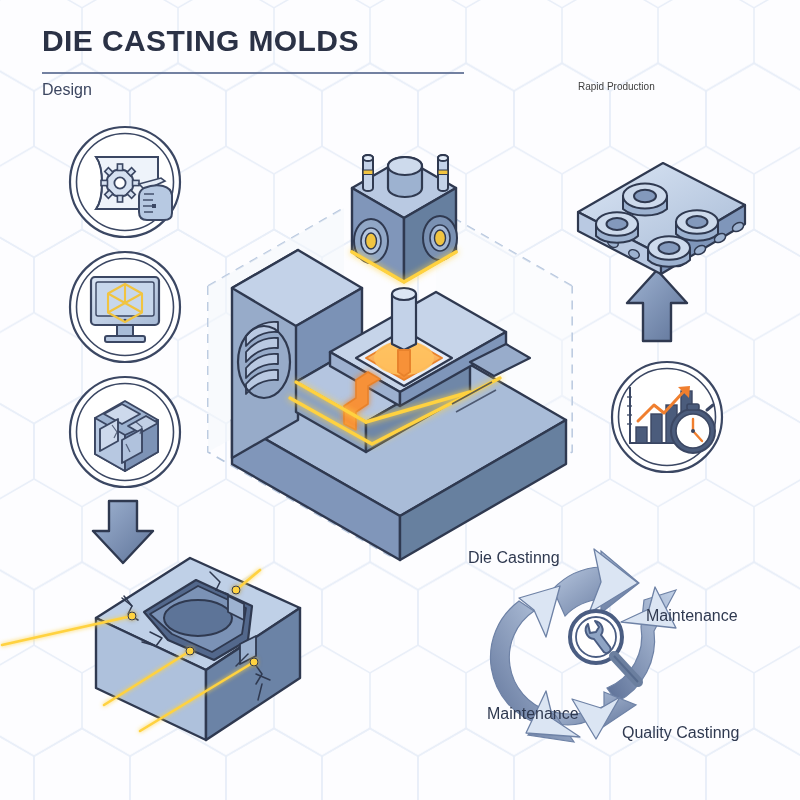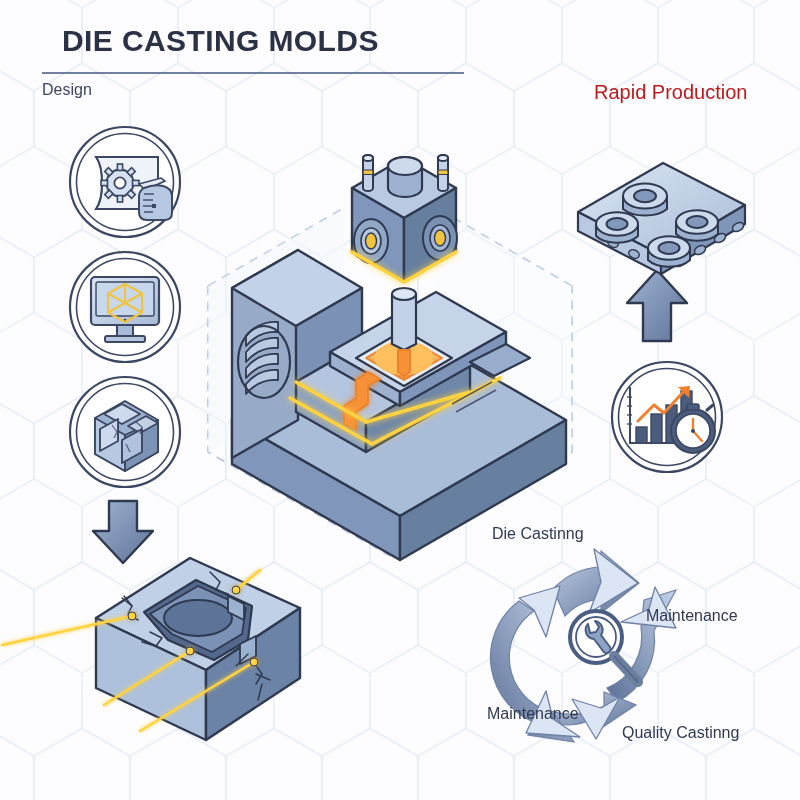--- a/index.html
+++ b/index.html
@@ -20,41 +20,40 @@
   #art   { z-index: 1; }
   #labels{ z-index: 2; }
 
   .lbl { position: absolute; white-space: nowrap; }
 
   #title {
     left: 42px; top: 24px;
     font-size: 30px; font-weight: bold;
     letter-spacing: 0.4px;
     color: #2b3246;
-    margin-left: 20px;
   }
   #rule {
     position: absolute;
     left: 42px; top: 72px;
     width: 422px; height: 2px;
     background: #5b6b90;
     opacity: .85;
   }
   #design-label {
     left: 42px; top: 81px;
     font-size: 16px; color: #3c4660;
   }
   #rapid-label {
-    left: 594px; top: 81px;
-    font-size: 20px; color: #b91c1c;
+    left: 578px; top: 81px;
+    font-size: 10px; color: #404040;
   }
   .cyc {
     font-size: 16px; color: #2f3950;
   }
-  #cyc-diecasting { left: 468px; top: 525px; padding-left: 24px; }
+  #cyc-diecasting { left: 468px; top: 549px; }
   #cyc-maintenance{ left: 646px; top: 607px; }
   #cyc-quality    { left: 622px; top: 724px; }
   #cyc-monitoring { left: 487px; top: 705px; }
 </style>
 </head>
 <body>
 
 <div id="canvas">
 
   <svg id="hexbg" class="layer" viewBox="0 0 800 800">

